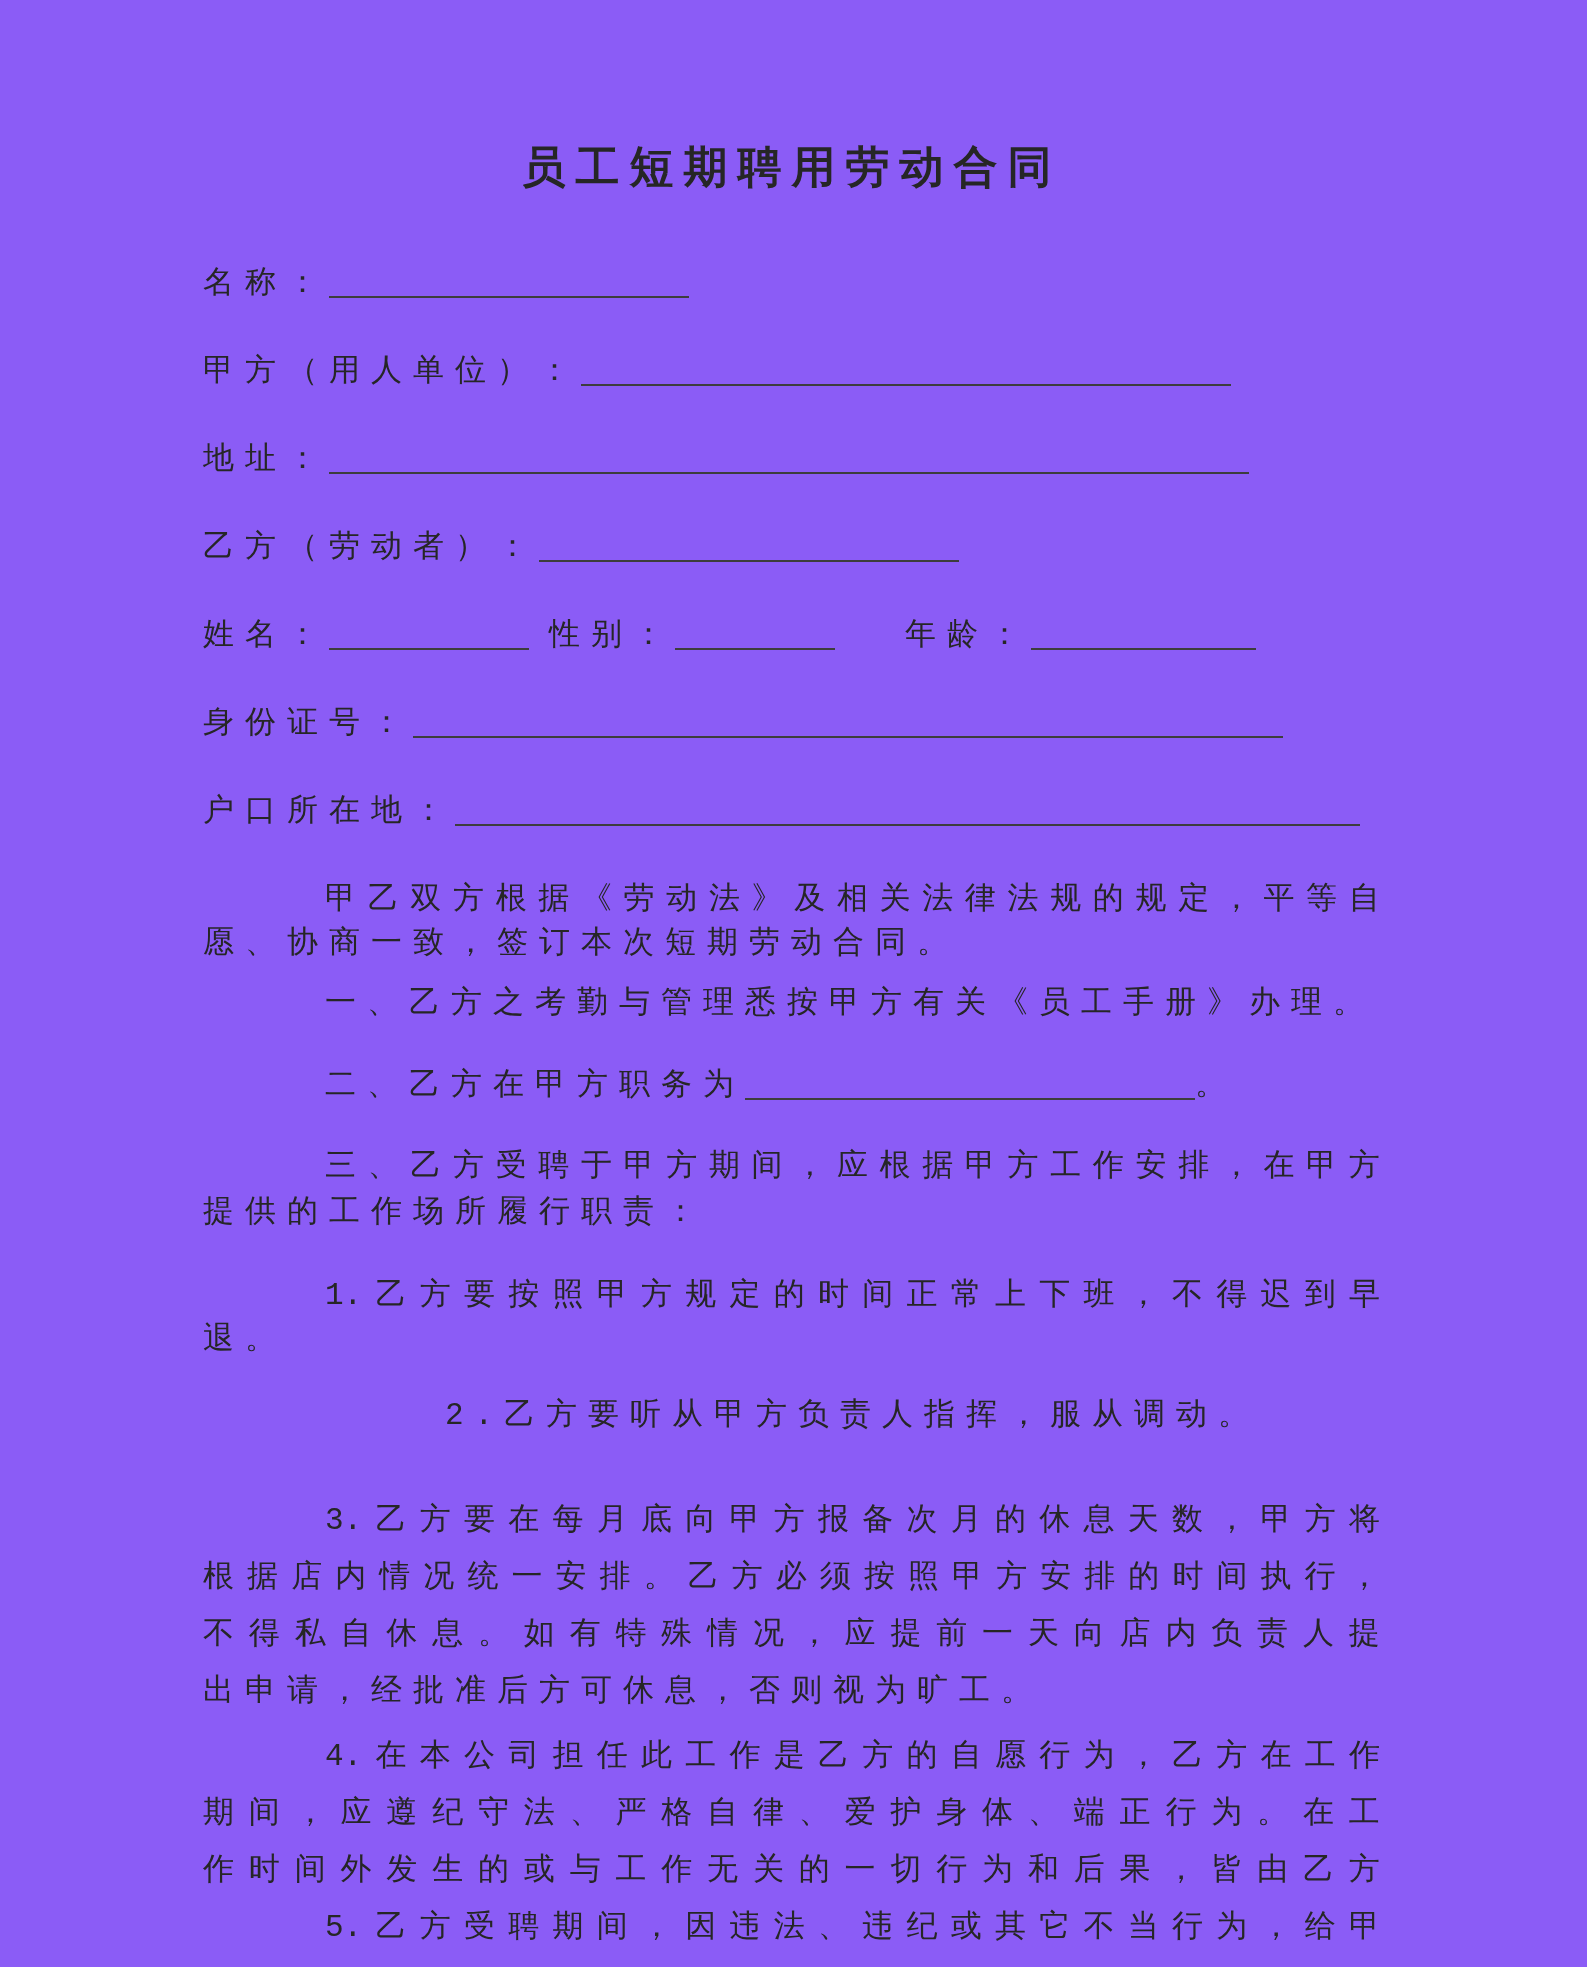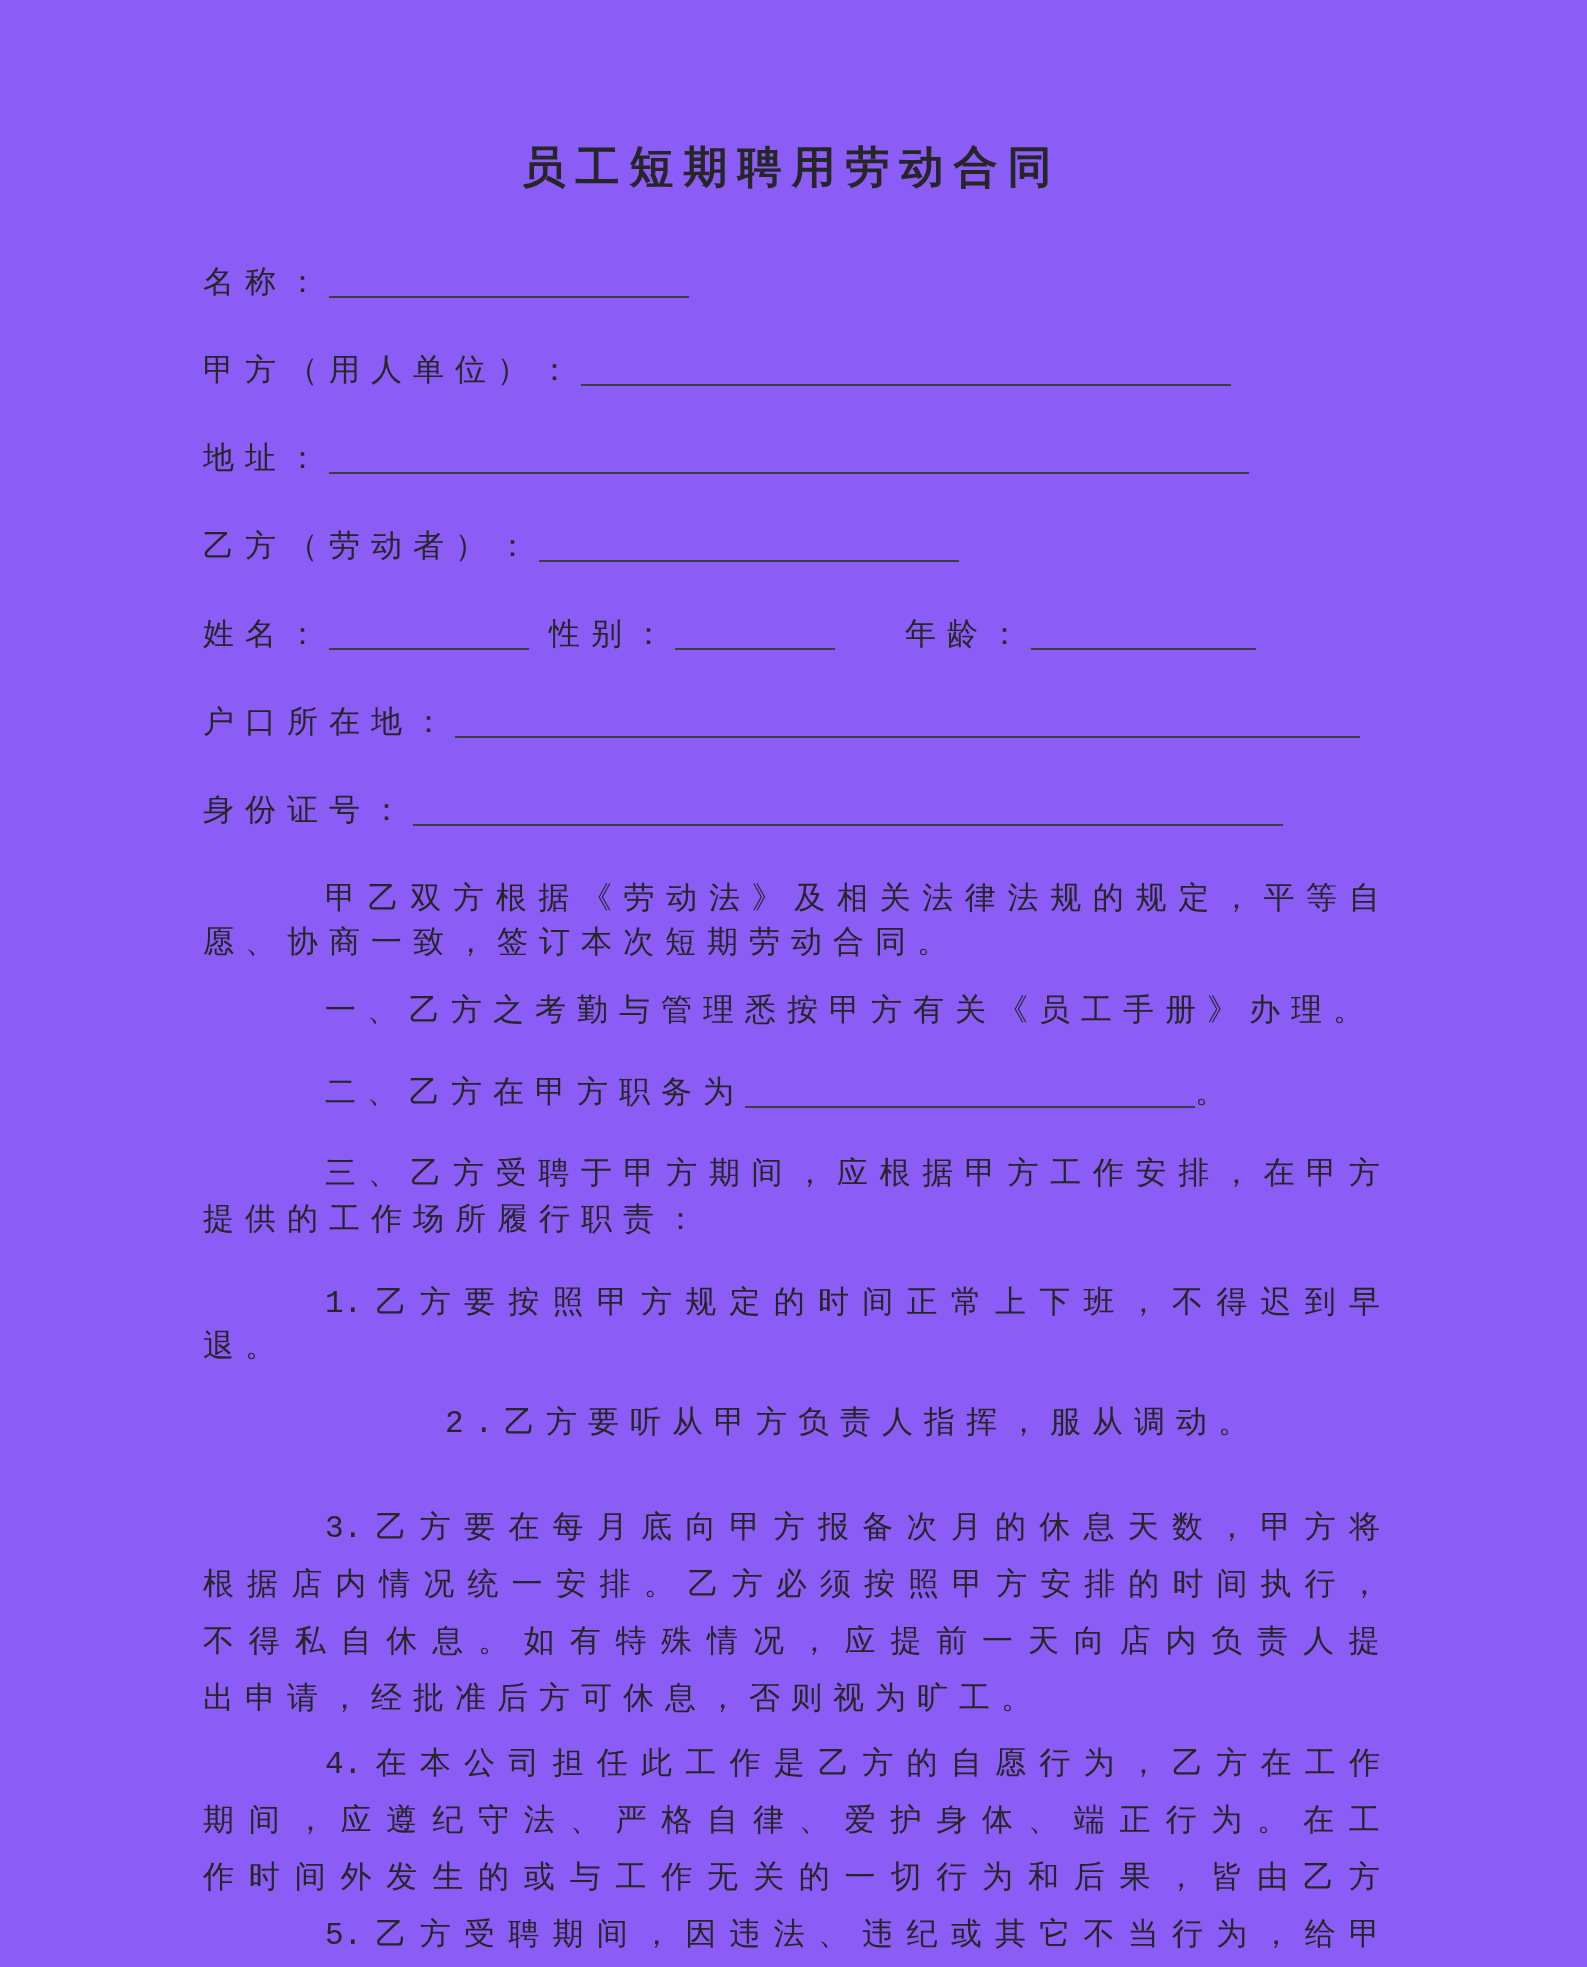--- a/index.html
+++ b/index.html
@@ -37,21 +37,21 @@
     position:relative;
     top:6px;
     letter-spacing:0;
   }
   .paras{margin-top:0;}
   .para{font-size:31px;letter-spacing:11px;}
   .para .line{line-height:44px;}
   .paras .para:nth-child(4) .line{line-height:46px;}
   .paras .para:nth-child(n+7) .line{line-height:57px;}
   .paras .para:nth-child(1){margin-top:46px;}
-  .paras .para:nth-child(2){margin-top:24px;}
+  .paras .para:nth-child(2){margin-top:16px;}
   .paras .para:nth-child(3){margin-top:32px;}
   .paras .para:nth-child(4){margin-top:36px;}
   .paras .para:nth-child(5){margin-top:38px;}
   .paras .para:nth-child(6){margin-top:32px;text-align:center;}
   .paras .para:nth-child(7){margin-top:54px;}
   .paras .para:nth-child(8){margin-top:8px;}
   .paras .para:nth-child(9){margin-top:0;}
   .line.justify{
     display:flex;
     justify-content:space-between;
@@ -73,22 +73,22 @@
 
 <div class="page">
   <div class="content">
     <div class="doc-title">员工短期聘用劳动合同</div>
     <div class="fields">
         <div class="field-row"><span class="field-label">名称：</span><span class="blank-line" style="width: 360px;"></span></div>
         <div class="field-row"><span class="field-label">甲方（用人单位）：</span><span class="blank-line" style="width: 650px;"></span></div>
         <div class="field-row"><span class="field-label">地址：</span><span class="blank-line" style="width: 920px;"></span></div>
         <div class="field-row"><span class="field-label">乙方（劳动者）：</span><span class="blank-line" style="width: 420px;"></span></div>
         <div class="field-row"><span class="field-label">姓名：</span><span class="blank-line" style="width: 200px; margin-right: 20px;"></span><span class="field-label">性别：</span><span class="blank-line" style="width: 160px; margin-right: 70px;"></span><span class="field-label">年龄：</span><span class="blank-line" style="width: 225px;"></span></div>
+        <div class="field-row"><span class="field-label">身份证号：</span><span class="blank-line" style="width: 870px;"></span></div>
         <div class="field-row"><span class="field-label">户口所在地：</span><span class="blank-line" style="width: 905px;"></span></div>
-        <div class="field-row"><span class="field-label">身份证号：</span><span class="blank-line" style="width: 870px;"></span></div>
       </div>
     <div class="paras">
         <div class="para">
           <div class="line justify indent">
             <span>甲</span>
             <span>乙</span>
             <span>双</span>
             <span>方</span>
             <span>根</span>
             <span>据</span>

